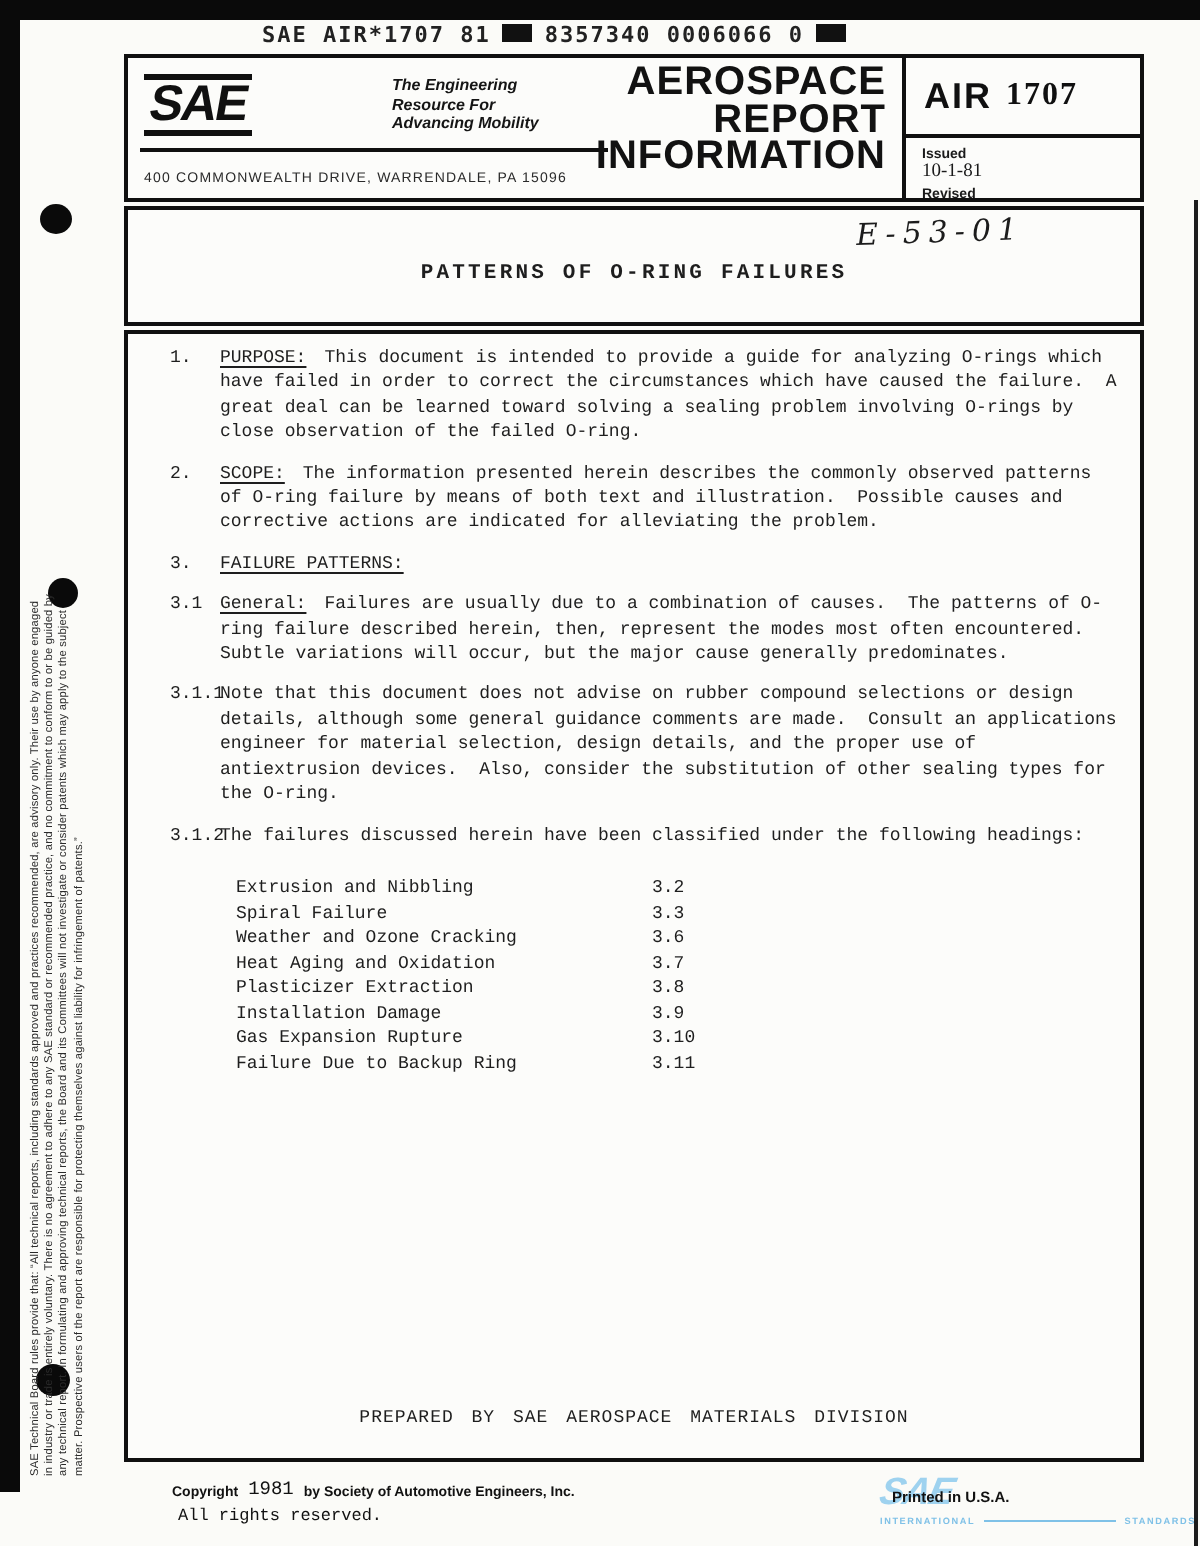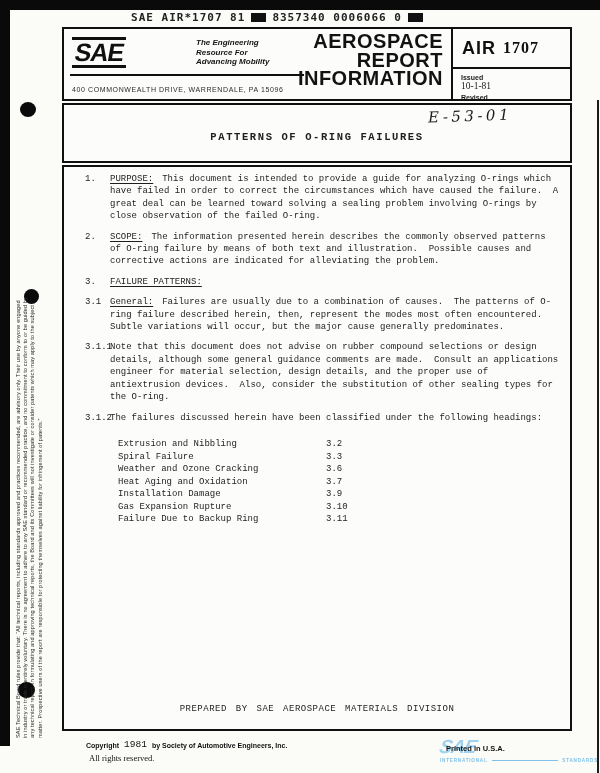--- a/index.html
+++ b/index.html
@@ -77,21 +77,21 @@
   .frow { display:flex; line-height:12.6px; }
   .fname { width:208px; }
   .prepared { position:absolute; bottom:14px; left:0; right:0; text-align:center;
               letter-spacing:.5px; word-spacing:3px; }
 
   
   .copyright { position:absolute; left:86px; top:740px; color:#111; }
   .cr1 { font-size:7px; font-weight:bold; }
   .cr-year { font-family:"Liberation Mono", monospace; font-size:9.5px;
              font-weight:normal; margin:0 5px; position:relative; top:-1px; }
-  .cr2 { font-family:Liberation Serif, serif; font-size:8.5px; margin:2px 0 0 3px; }
+  .cr2 { font-family:Liberation Mono, monospace; font-size:8.5px; margin:2px 0 0 3px; }
   .watermark { position:absolute; left:440px; top:737px; width:158px; color:#7fc1e7; }
   .wm-row { display:flex; align-items:flex-end; }
   .wm-logo { display:inline-block; font-weight:bold; font-style:italic; font-size:19px;
              line-height:19px; letter-spacing:-1px; transform:skewX(-12deg);
              margin-right:3px; color:#9ed2ef; }
   .wm-name { font-weight:bold; font-size:19px; line-height:19px; letter-spacing:.5px; }
   .wm-sub { display:flex; align-items:center; margin-top:2px; font-size:4.6px;
             font-weight:bold; letter-spacing:.8px; }
   .wm-line { flex:1; height:1px; background:currentColor; margin:0 4px; }
   .printed { position:absolute; left:446px; top:744px; font-size:7.5px;
@@ -175,20 +175,24 @@
         </div>
       <div class="frow">
           <span class="fname">Weather and Ozone Cracking</span>
           <span class="fref">3.6</span>
         </div>
       <div class="frow">
           <span class="fname">Heat Aging and Oxidation</span>
           <span class="fref">3.7</span>
         </div>
       <div class="frow">
+          <span class="fname">Plasticizer Extraction</span>
+          <span class="fref">3.8</span>
+        </div>
+      <div class="frow">
           <span class="fname">Installation Damage</span>
           <span class="fref">3.9</span>
         </div>
       <div class="frow">
           <span class="fname">Gas Expansion Rupture</span>
           <span class="fref">3.10</span>
         </div>
       <div class="frow">
           <span class="fname">Failure Due to Backup Ring</span>
           <span class="fref">3.11</span>

